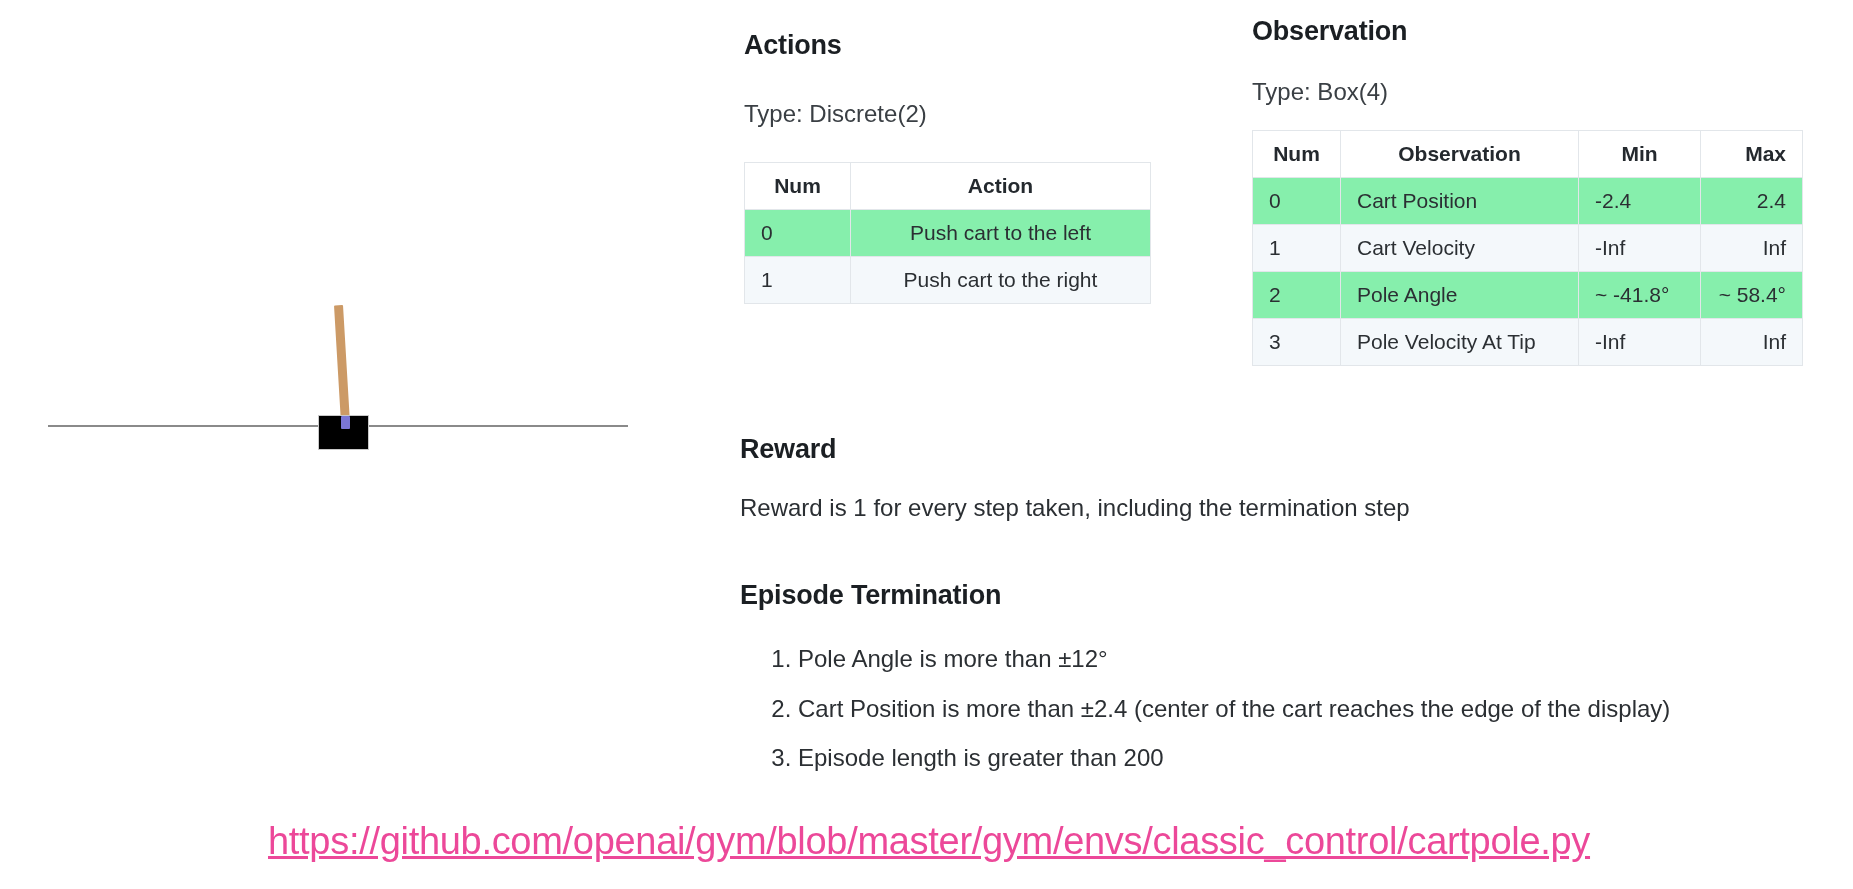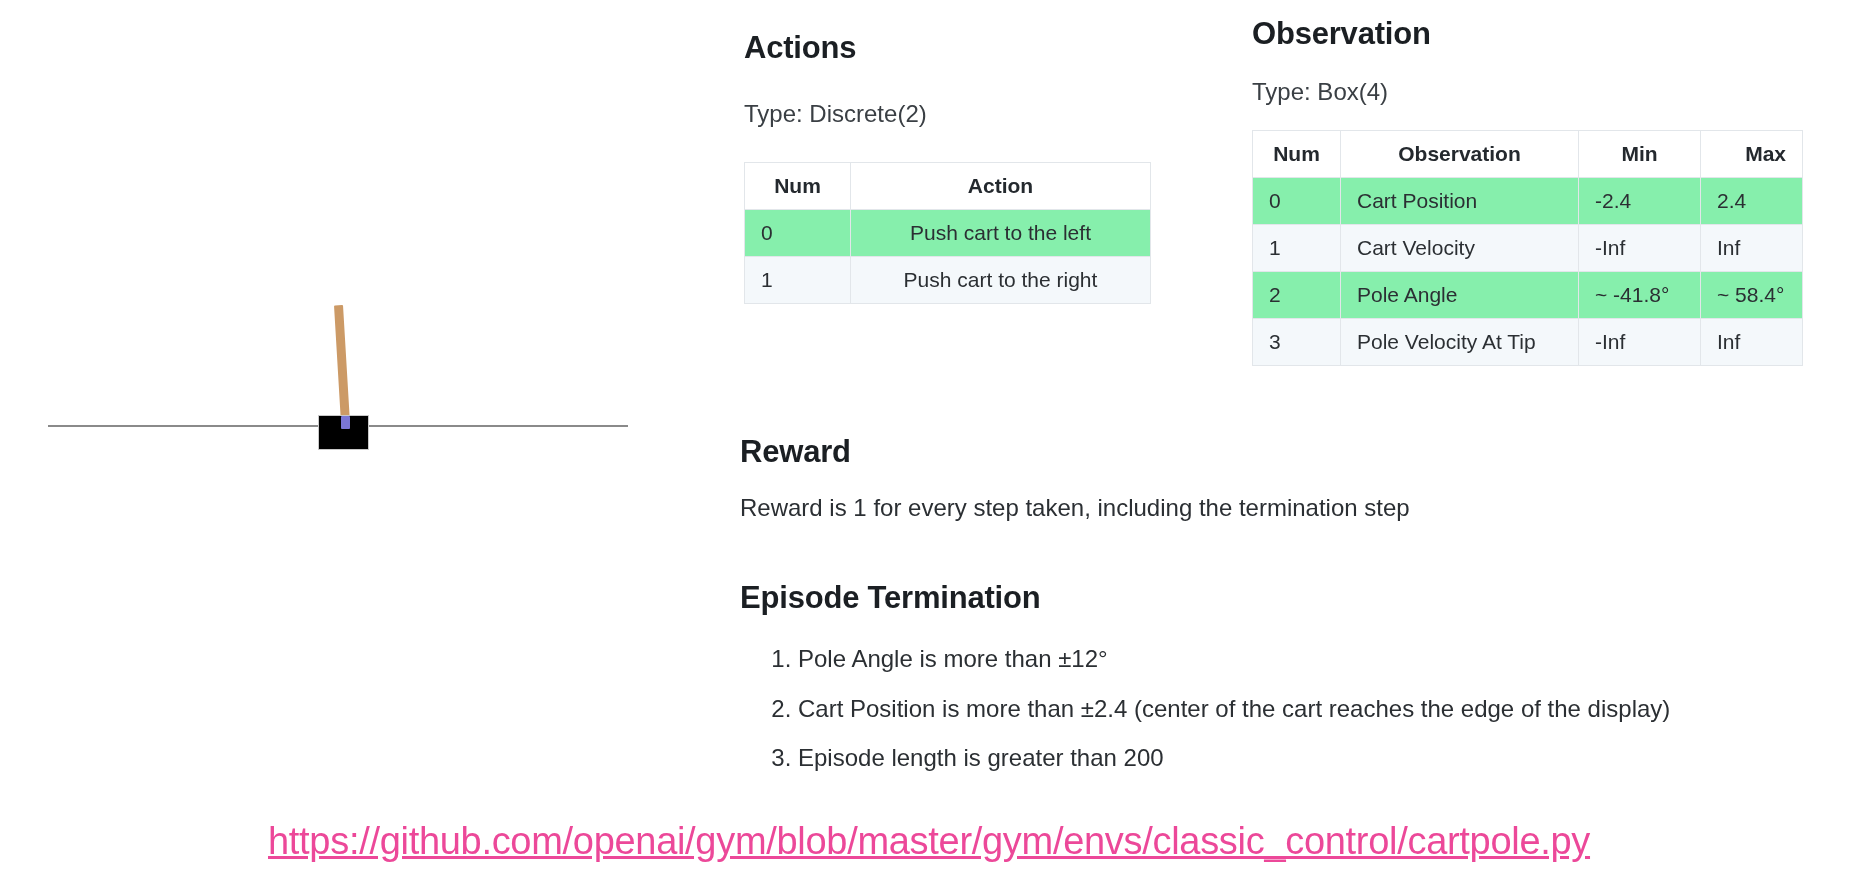--- a/index.html
+++ b/index.html
@@ -55,21 +55,21 @@
     left: 341px;
     top: 146px;
     width: 9px;
     height: 13px;
     background: #7b76d6;
     border-radius: 1px;
   }
 
   
   .section-title {
-    font-size: 31px;
+    font-size: 27px;
     font-weight: bold;
     color: #1b1f23;
     letter-spacing: -0.2px;
   }
   .section-subtitle {
     font-size: 24px;
     color: #3a3f44;
     font-weight: normal;
   }
   .body-text {
@@ -109,21 +109,21 @@
 
   
   #observation-table { position: absolute; left: 1252px; top: 130px; }
   #observation-table th.col-num { width: 88px; }
   #observation-table th.col-obs { width: 238px; }
   #observation-table th.col-min { width: 122px; }
   #observation-table th.col-max { width: 102px; text-align: right; }
   #observation-table td.col-num { width: 88px;  text-align: left; }
   #observation-table td.col-obs { width: 238px; text-align: left; }
   #observation-table td.col-min { width: 122px; text-align: left; }
-  #observation-table td.col-max { width: 102px; text-align: left; }
+  #observation-table td.col-max { width: 102px; text-align: right; }
 
   
   #actions-heading       { position: absolute; left: 744px; top: 30px; }
   #actions-type          { position: absolute; left: 744px; top: 100px; }
   #observation-heading   { position: absolute; left: 1252px; top: 16px; }
   #observation-type      { position: absolute; left: 1252px; top: 78px; }
 
   #reward-heading        { position: absolute; left: 740px; top: 434px; }
   #reward-text           { position: absolute; left: 740px; top: 494px; }
 

